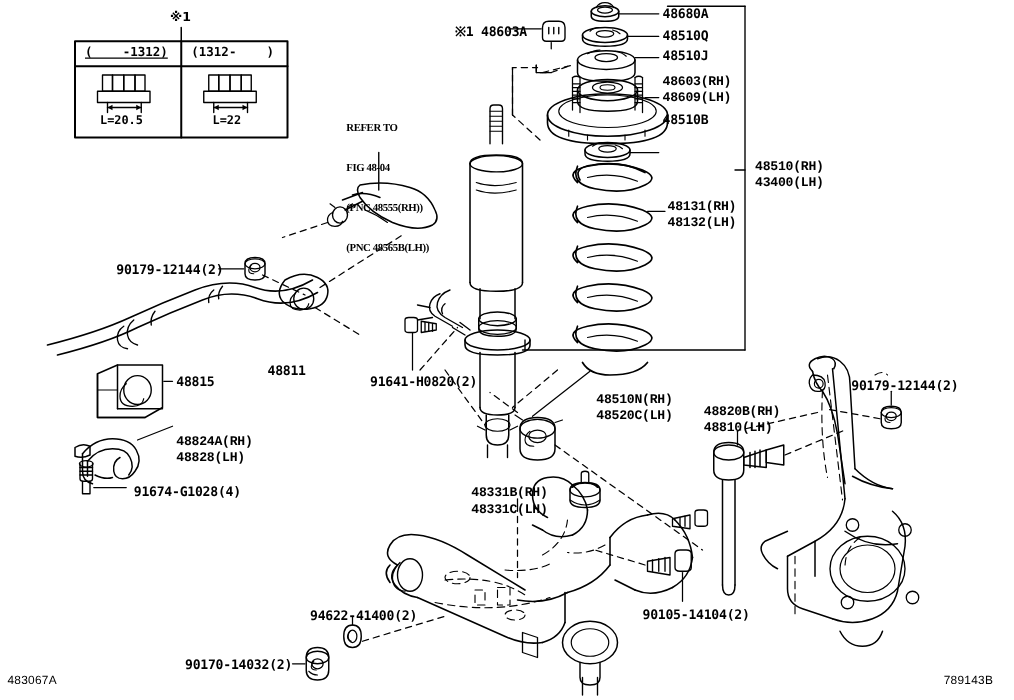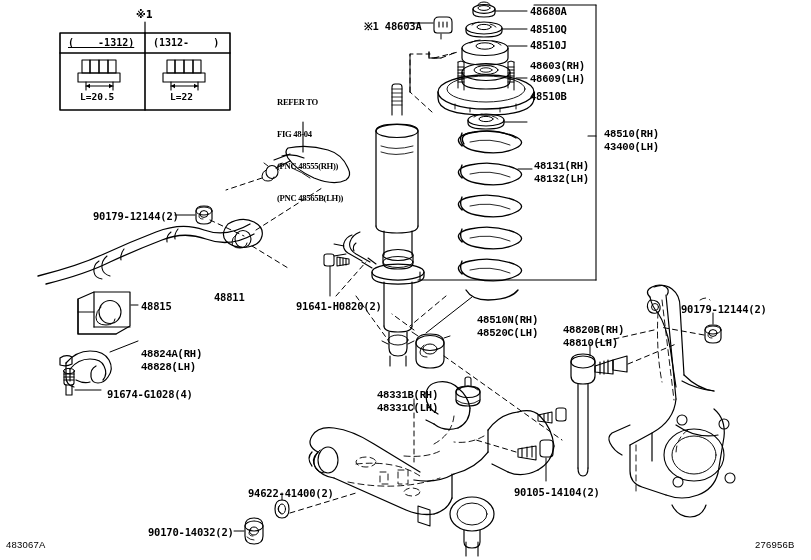--- a/index.html
+++ b/index.html
@@ -557,15 +557,15 @@
 48810(LH)</div>
       <div class="lbl" style="left: 681px; top: 303px;">90179-12144(2)</div>
       <div class="lbl two" style="left: 377px; top: 389px;">48331B(RH)
 48331C(LH)</div>
       <div class="lbl" style="left: 248px; top: 487px;">94622-41400(2)</div>
       <div class="lbl" style="left: 514px; top: 486px;">90105-14104(2)</div>
       <div class="lbl" style="left: 148px; top: 526px;">90170-14032(2)</div>
     </div>
 
   <div class="tinycode" style="left:6px; top:539px;">483067A</div>
-  <div class="tinycode" style="left:755px; top:539px;">276956B</div>
+  <div class="tinycode" style="left:755px; top:539px;">789143B</div>
 
 </div>
 
 </body></html>

